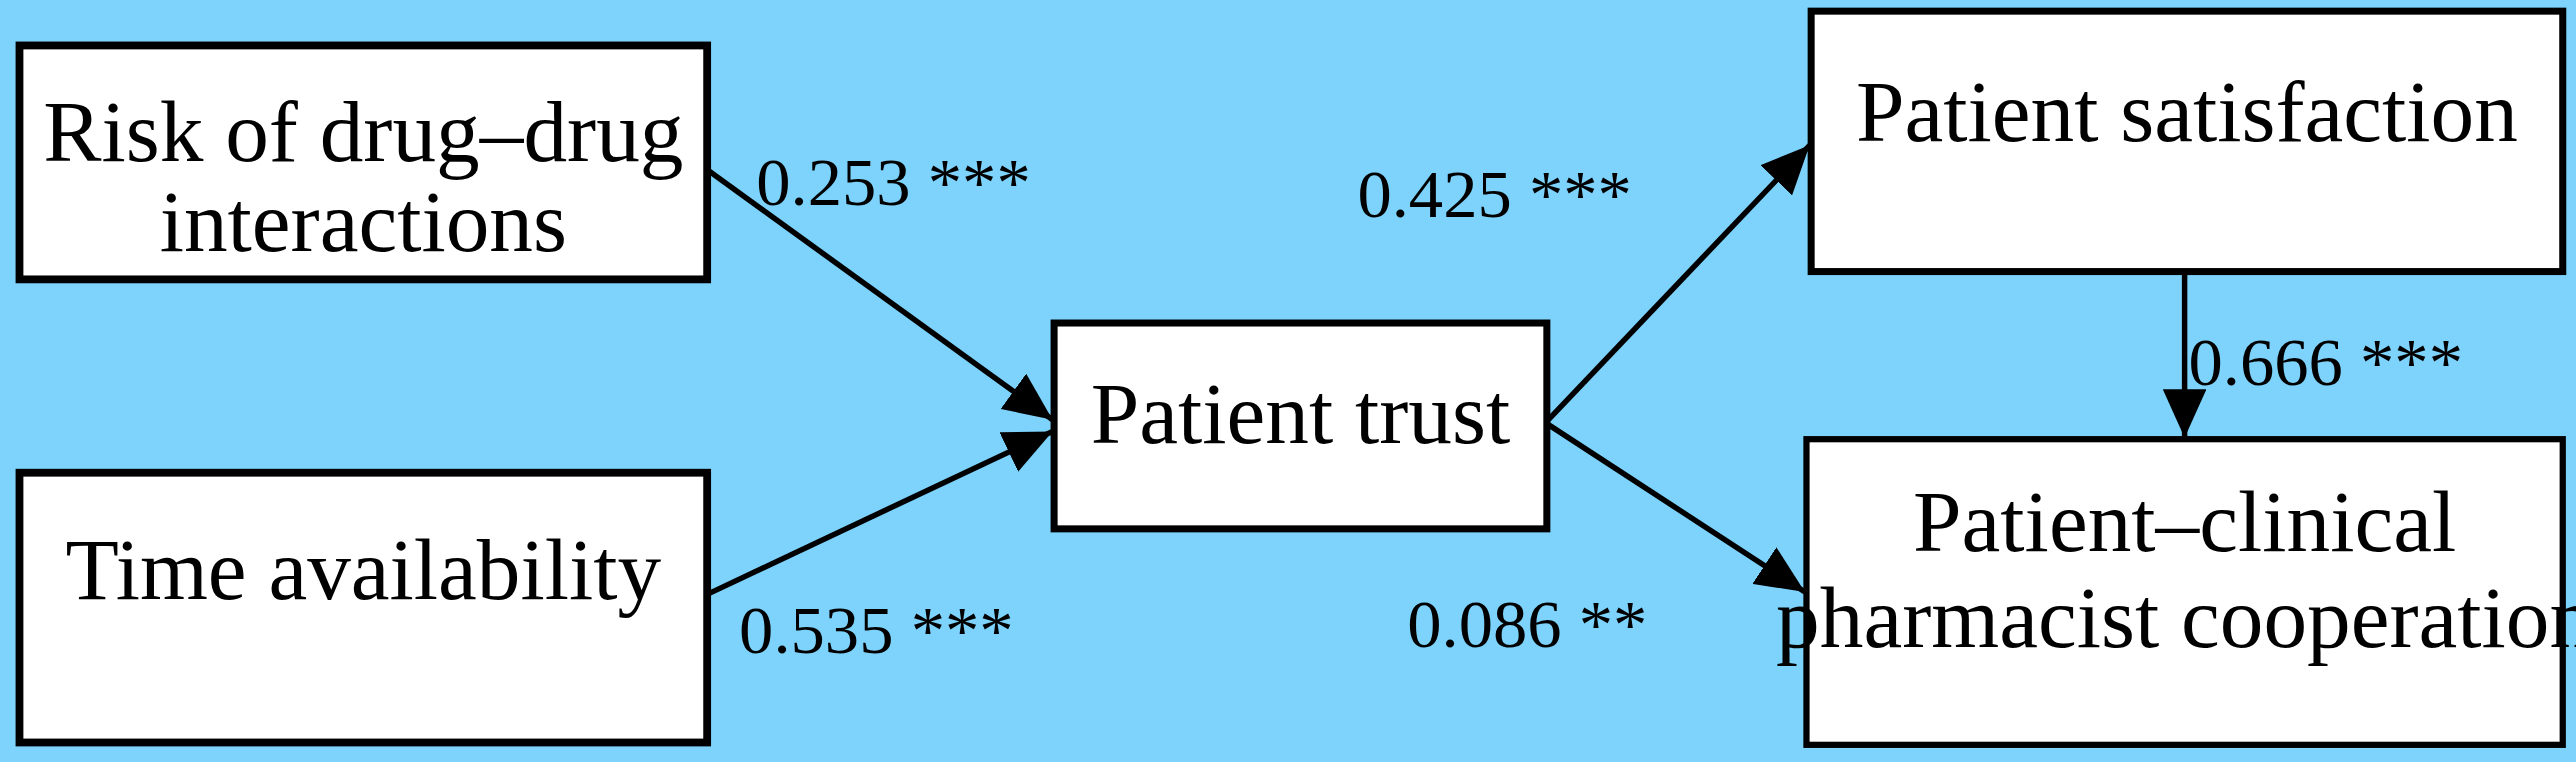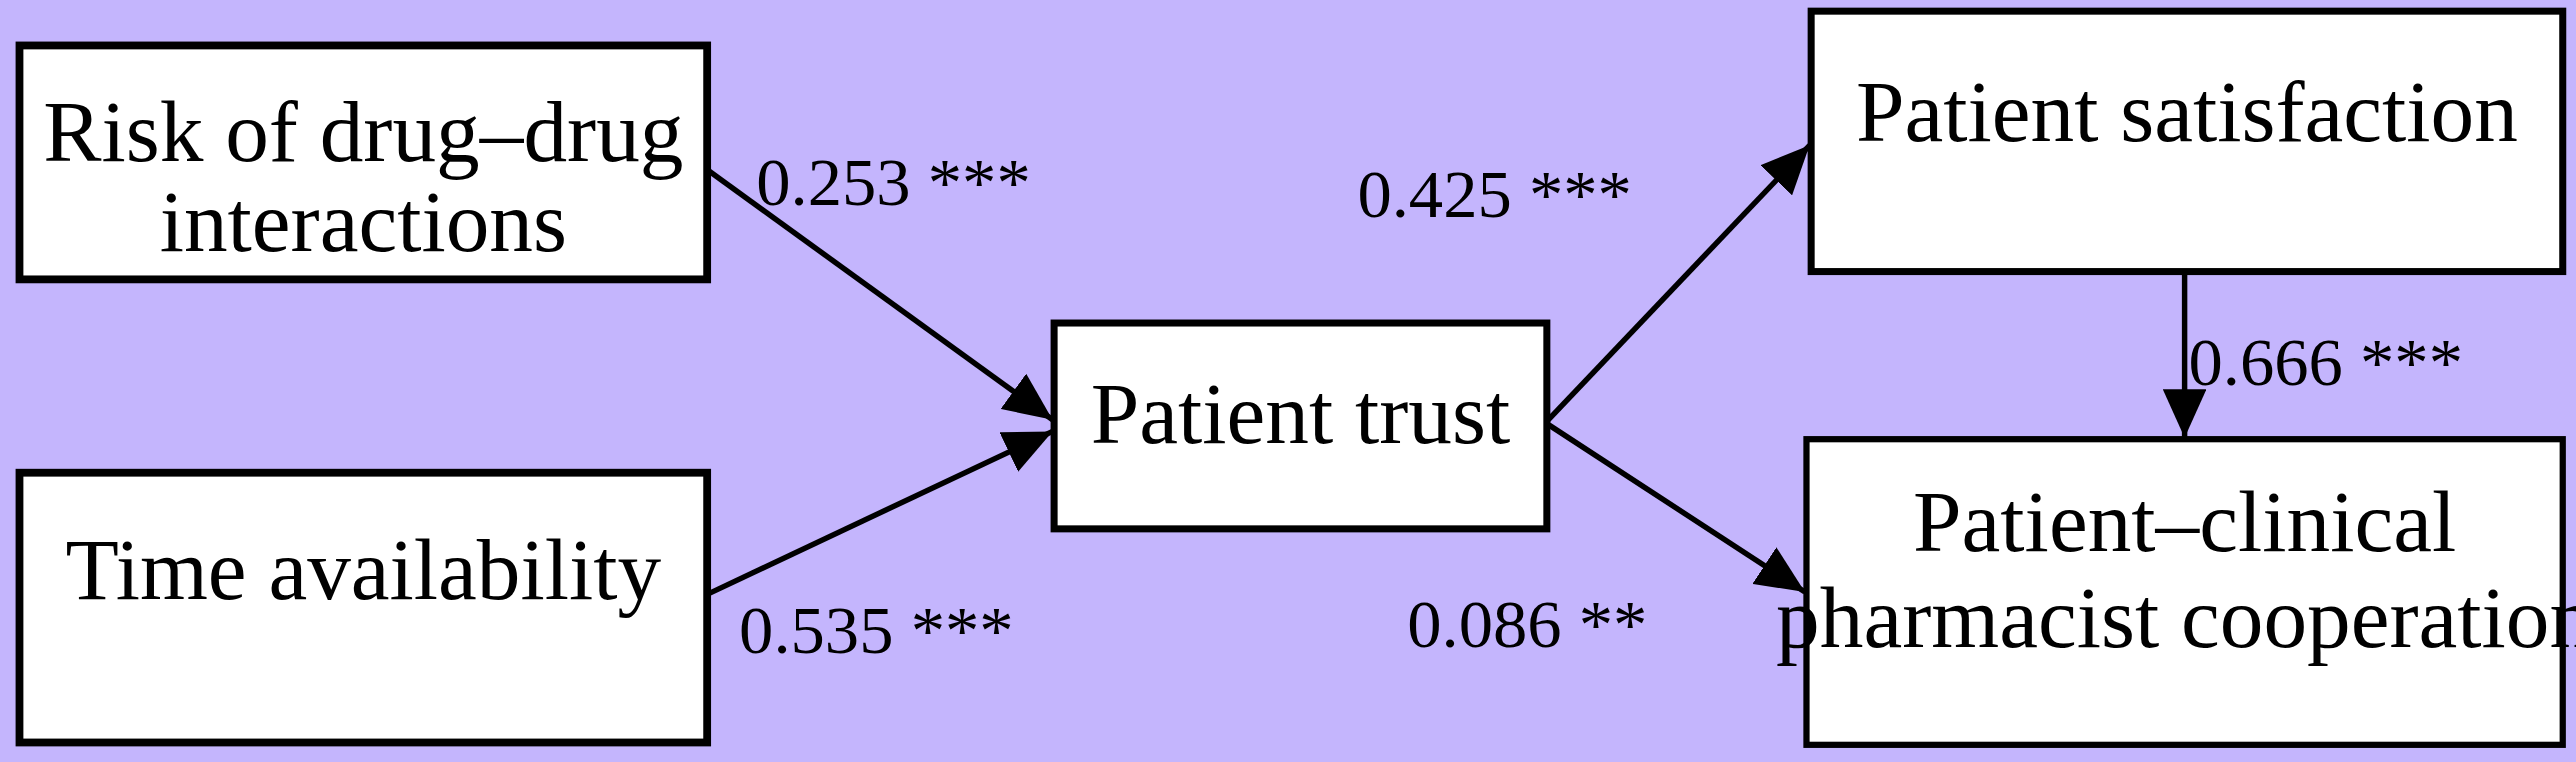--- a/index.html
+++ b/index.html
@@ -4,21 +4,21 @@
 <style>
   html, body {
     margin: 0;
     padding: 0;
     background: #ffffff;
   }
   #stage {
     position: relative;
     width: 2576px;
     height: 763px;
-    background: #c4b5fd;
+    background: #7dd3fc;
     overflow: hidden;
   }
   svg {
     display: block;
     width: 100%;
     height: 100%;
   }
   .node-box {
     fill: #ffffff;
     stroke: #000000;

